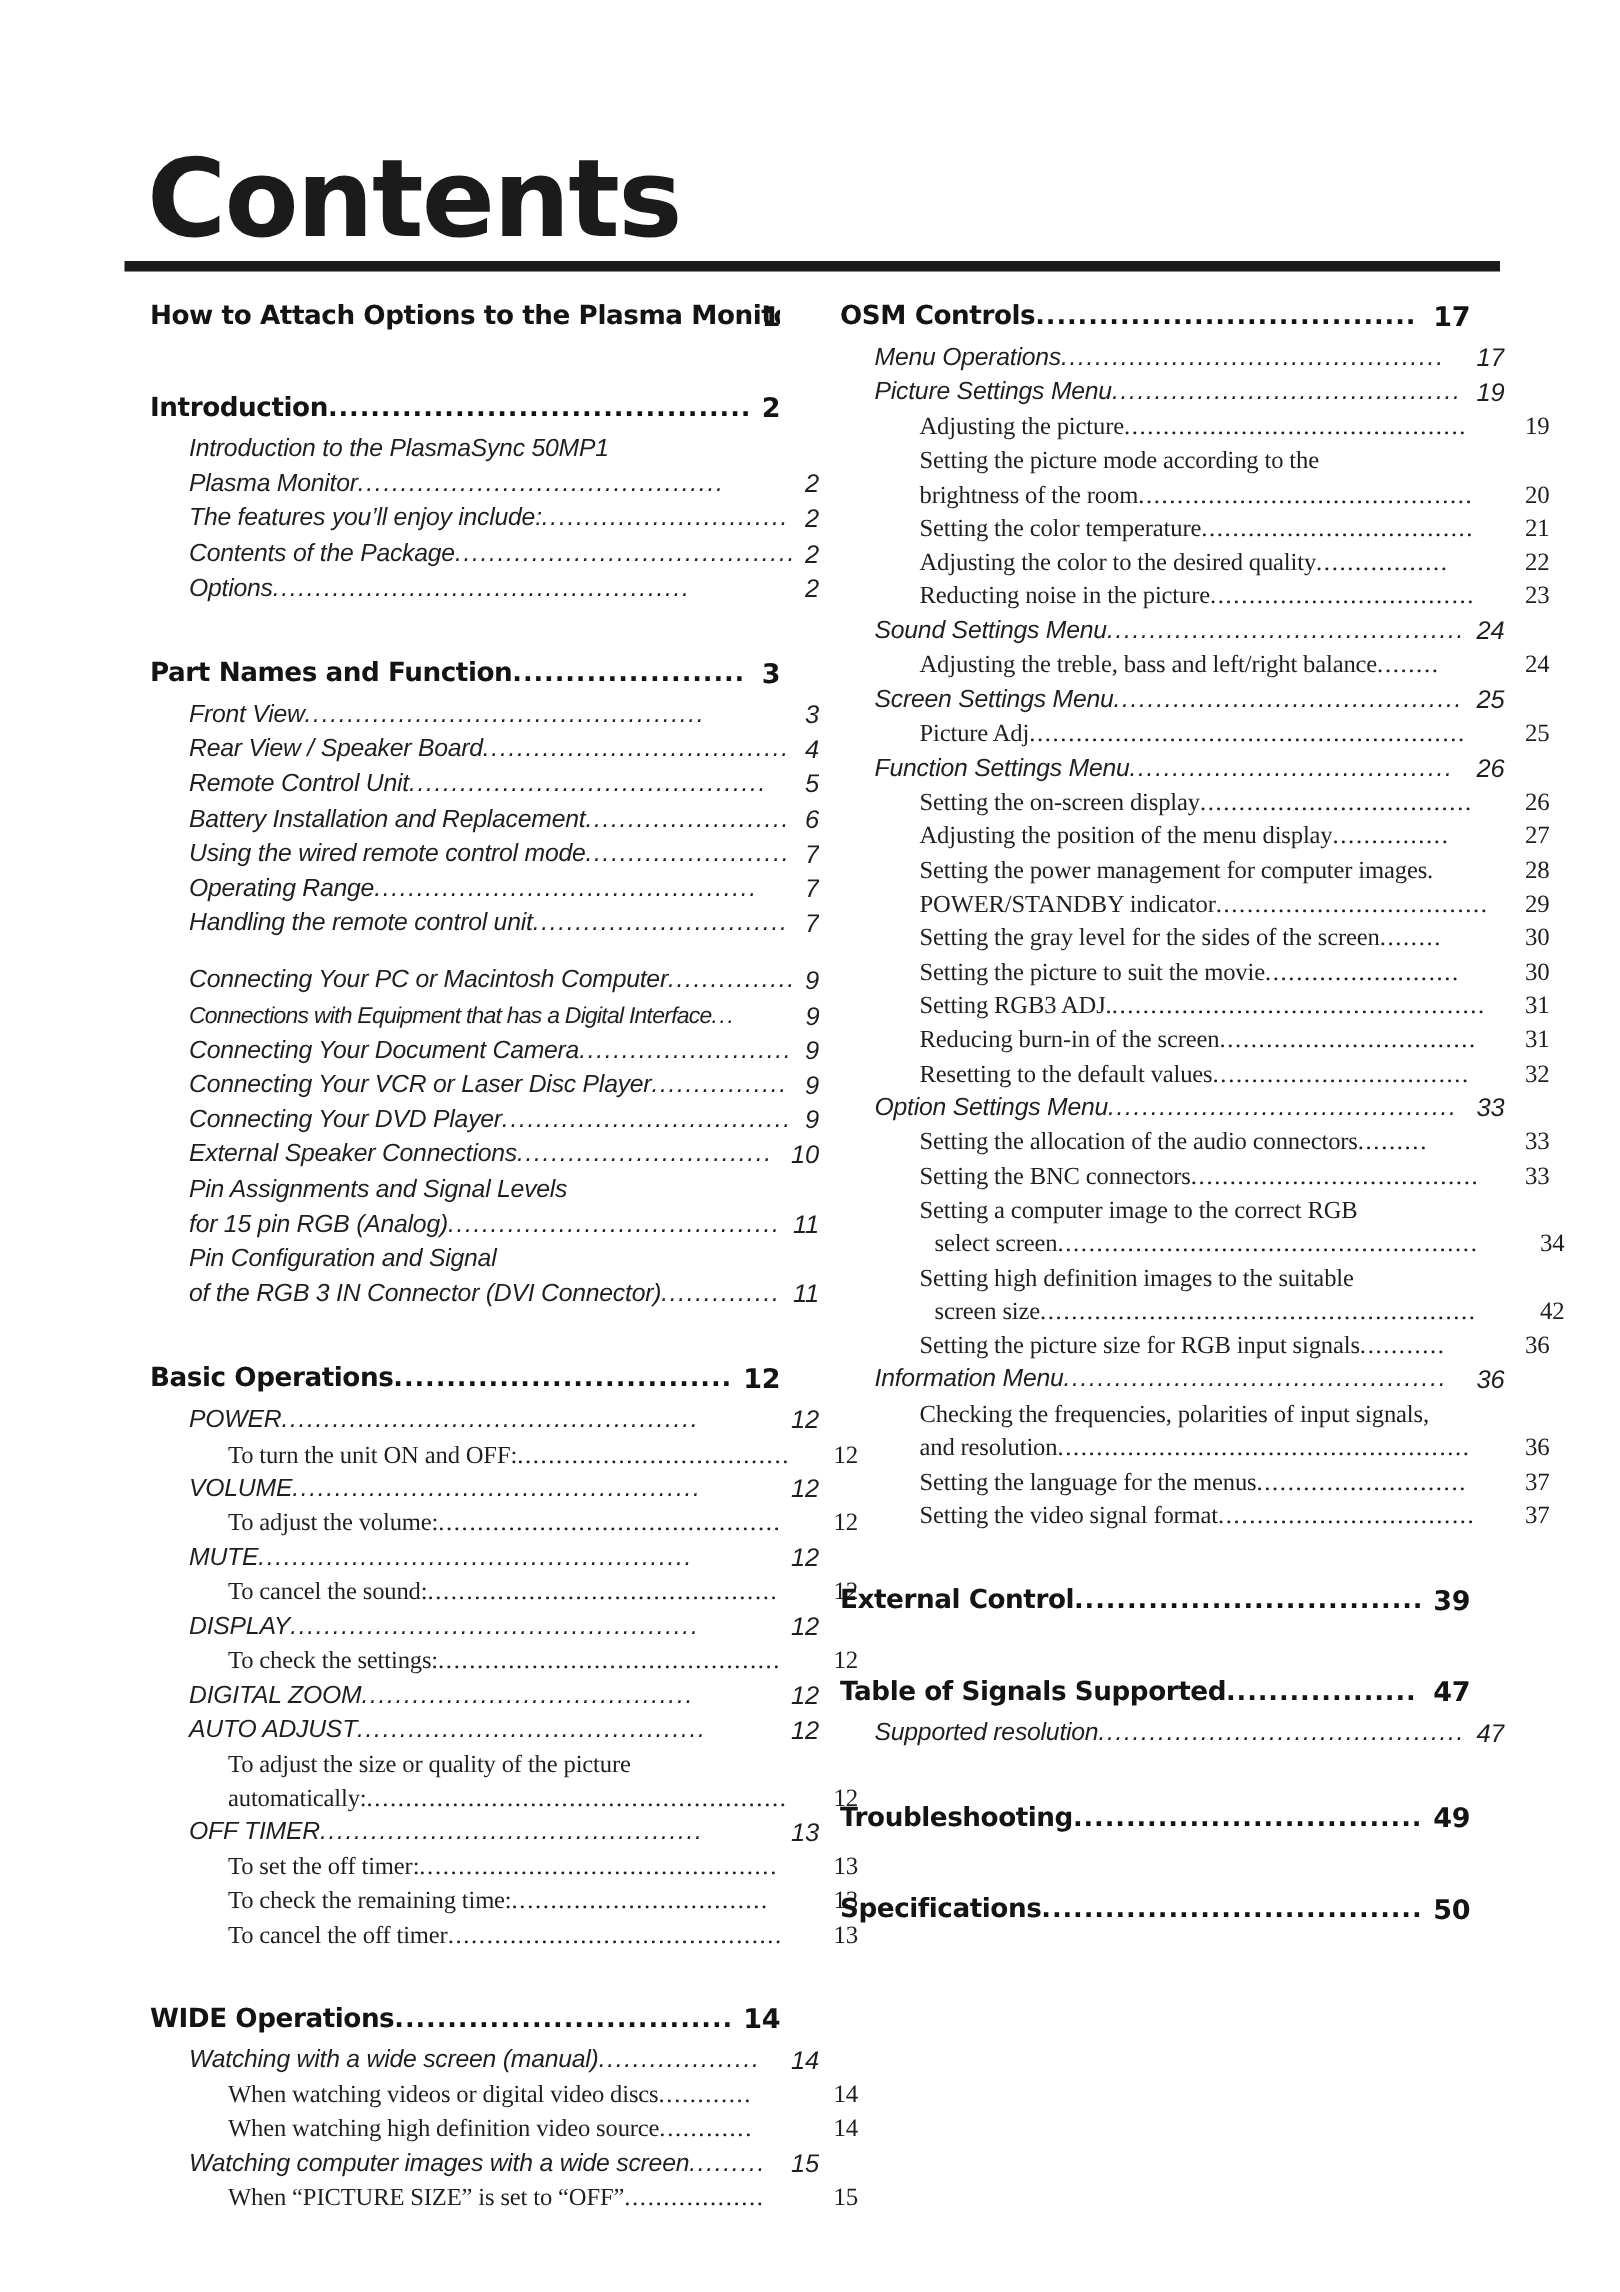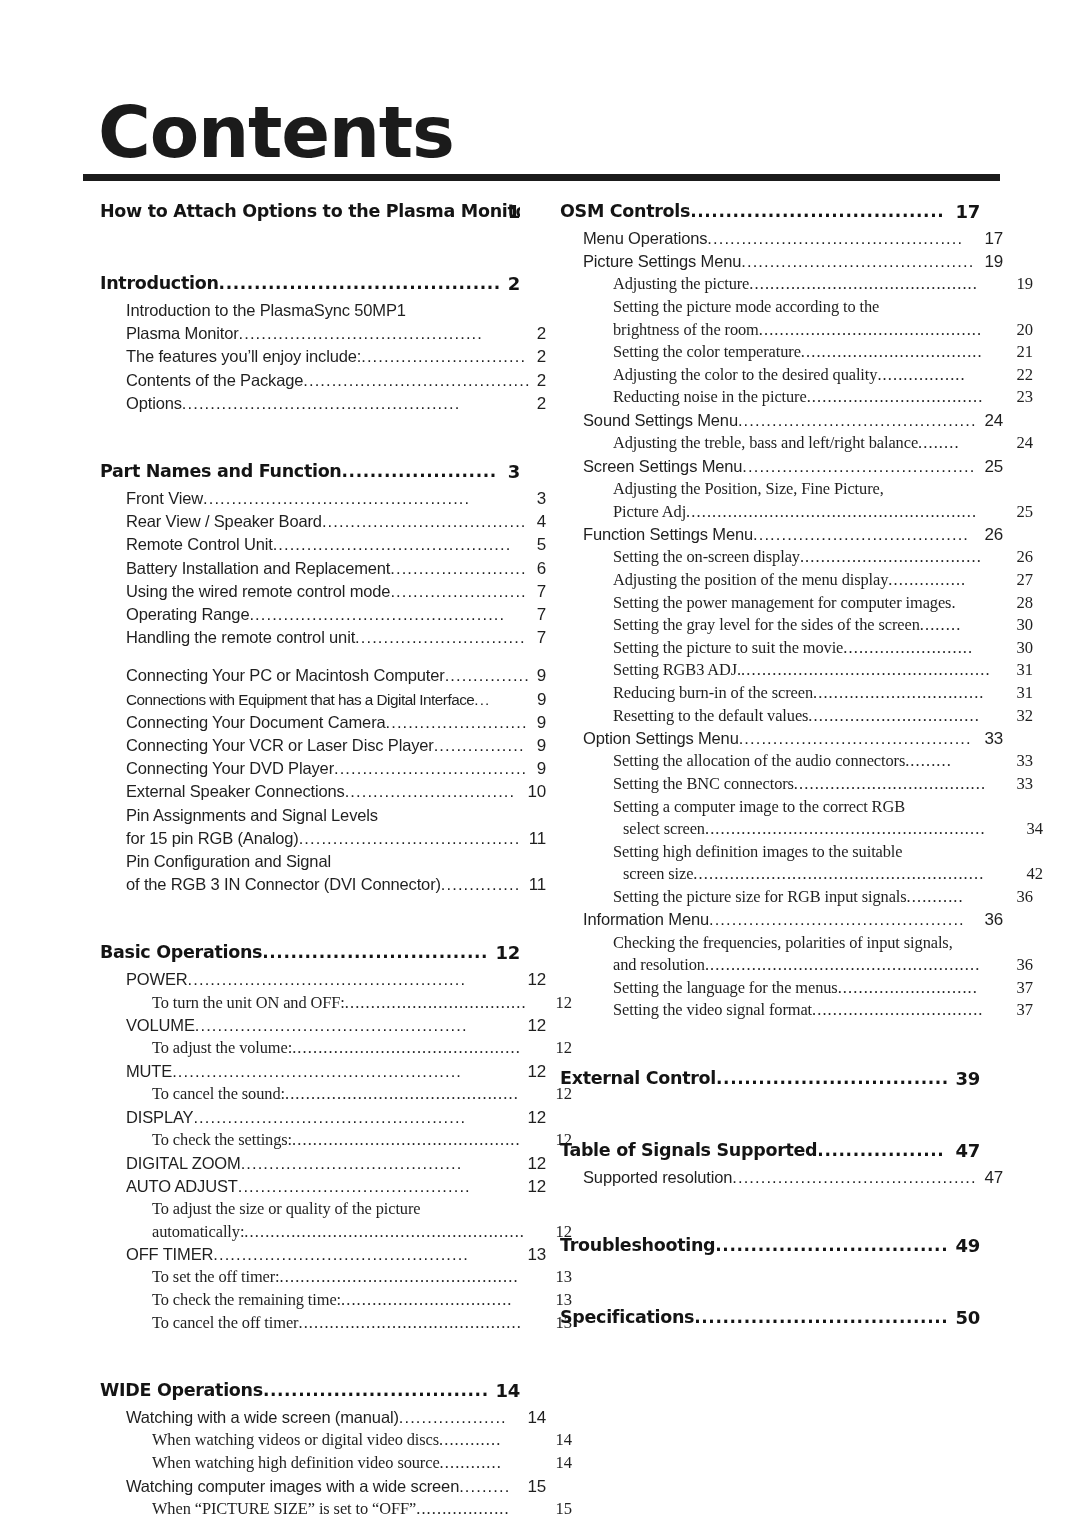--- a/index.html
+++ b/index.html
@@ -77,37 +77,38 @@
     text-align: right;
   }
 
   
   .lvl1 {
     font-family: "DejaVu Sans", sans-serif;
     font-weight: bold;
     font-size: 17.5px;
     line-height: 31px;
     letter-spacing: -0.3px;
-    margin-top: 26px;
+    margin-top: 15px;
     padding-left: 0px;
     color: #141414;
   }
   .lvl1:first-child { margin-top: 0; }
   .lvl1 .pg { font-size: 18px; font-weight: bold; }
   .lvl1 .dots { letter-spacing: 0.6px; font-size: 17px; }
 
   
   .lvl2 {
     font-family: "Liberation Sans", sans-serif;
     font-weight: normal;
     font-size: 16.5px;
     line-height: 23.2px;
     letter-spacing: -0.15px;
     padding-left: 26px;
     color: #1f1f1f;
+    font-style: italic;
   }
   .lvl2 .pg { font-size: 17px; }
   .lvl2.small { font-size: 15.3px; letter-spacing: -0.5px; }
 
   
   .lvl3 {
     font-family: "Liberation Serif", serif;
     font-weight: normal;
     font-size: 16.4px;
     line-height: 22.6px;
@@ -194,26 +195,26 @@
       <div class="row lvl2"><span class="txt">Picture Settings Menu</span><span class="dots"> .........................................</span><span class="pg">19</span></div>
       <div class="row lvl3"><span class="txt">Adjusting the picture</span><span class="dots"> ............................................</span><span class="pg">19</span></div>
       <div class="row lvl3"><span class="txt">Setting the picture mode according to the</span></div>
       <div class="row lvl3"><span class="txt">brightness of the room</span><span class="dots"> ...........................................</span><span class="pg">20</span></div>
       <div class="row lvl3"><span class="txt">Setting the color temperature</span><span class="dots"> ...................................</span><span class="pg">21</span></div>
       <div class="row lvl3"><span class="txt">Adjusting the color to the desired quality</span><span class="dots"> .................</span><span class="pg">22</span></div>
       <div class="row lvl3"><span class="txt">Reducting noise in the picture</span><span class="dots"> ..................................</span><span class="pg">23</span></div>
       <div class="row lvl2"><span class="txt">Sound Settings Menu</span><span class="dots"> ..........................................</span><span class="pg">24</span></div>
       <div class="row lvl3"><span class="txt">Adjusting the treble, bass and left/right balance</span><span class="dots"> ........</span><span class="pg">24</span></div>
       <div class="row lvl2"><span class="txt">Screen Settings Menu</span><span class="dots"> .........................................</span><span class="pg">25</span></div>
-      <div class="row lvl3"><span class="txt">Adjusting the Position, Size, Fine Picture,</span></div>
       <div class="row lvl3"><span class="txt">Picture Adj</span><span class="dots"> ........................................................</span><span class="pg">25</span></div>
       <div class="row lvl2"><span class="txt">Function Settings Menu</span><span class="dots"> ......................................</span><span class="pg">26</span></div>
       <div class="row lvl3"><span class="txt">Setting the on-screen display</span><span class="dots"> ...................................</span><span class="pg">26</span></div>
       <div class="row lvl3"><span class="txt">Adjusting the position of the menu display</span><span class="dots"> ...............</span><span class="pg">27</span></div>
       <div class="row lvl3"><span class="txt">Setting the power management for computer images</span><span class="dots"> .</span><span class="pg">28</span></div>
+      <div class="row lvl3"><span class="txt">POWER/STANDBY indicator</span><span class="dots"> ...................................</span><span class="pg">29</span></div>
       <div class="row lvl3"><span class="txt">Setting the gray level for the sides of the screen</span><span class="dots"> ........</span><span class="pg">30</span></div>
       <div class="row lvl3"><span class="txt">Setting the picture to suit the movie</span><span class="dots"> .........................</span><span class="pg">30</span></div>
       <div class="row lvl3"><span class="txt">Setting RGB3 ADJ.</span><span class="dots"> ................................................</span><span class="pg">31</span></div>
       <div class="row lvl3"><span class="txt">Reducing burn-in of the screen</span><span class="dots"> .................................</span><span class="pg">31</span></div>
       <div class="row lvl3"><span class="txt">Resetting to the default values</span><span class="dots"> .................................</span><span class="pg">32</span></div>
       <div class="row lvl2"><span class="txt">Option Settings Menu</span><span class="dots"> .........................................</span><span class="pg">33</span></div>
       <div class="row lvl3"><span class="txt">Setting the allocation of the audio connectors</span><span class="dots"> .........</span><span class="pg">33</span></div>
       <div class="row lvl3"><span class="txt">Setting the BNC connectors</span><span class="dots"> .....................................</span><span class="pg">33</span></div>
       <div class="row lvl3"><span class="txt">Setting a computer image to the correct RGB</span></div>
       <div class="row lvl3 ind"><span class="txt">select screen</span><span class="dots"> ......................................................</span><span class="pg">34</span></div>

